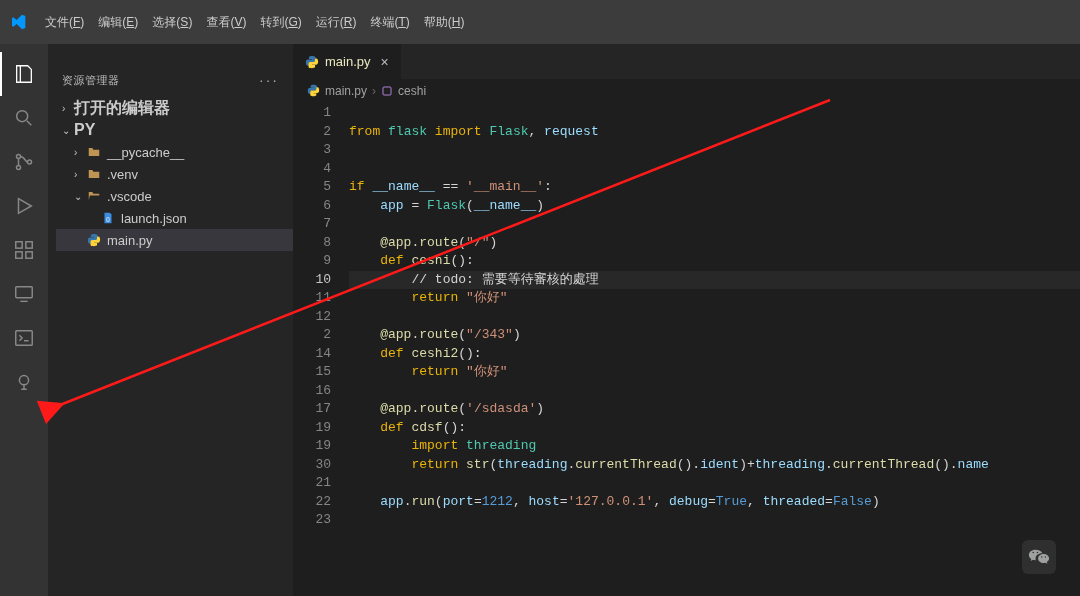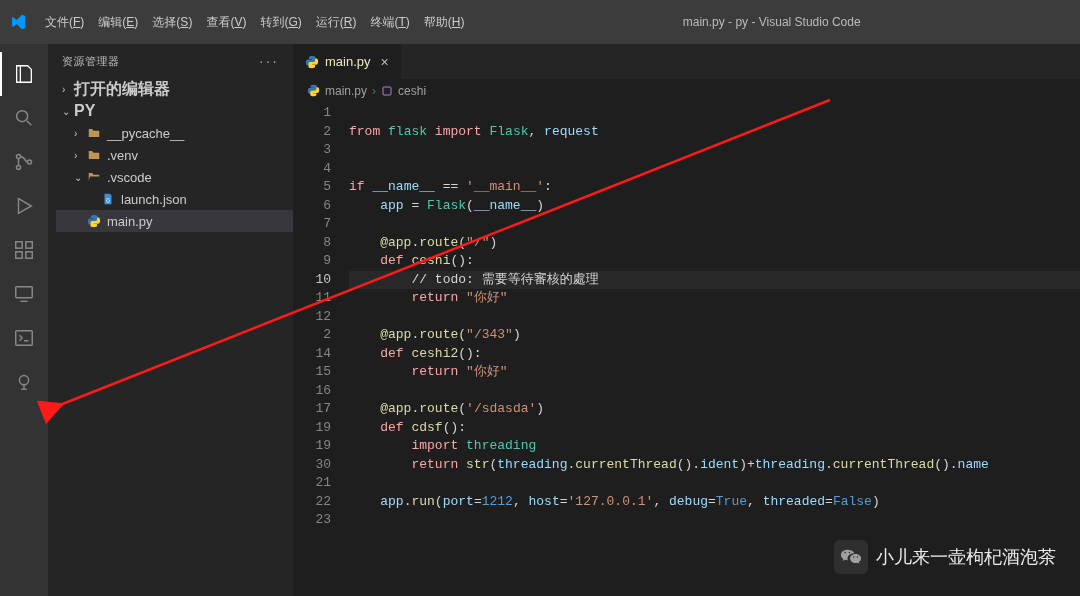--- a/index.html
+++ b/index.html
@@ -48,21 +48,21 @@
   }
   .sidebar {
     width: 245px;
     background: #252526;
     display: flex;
     flex-direction: column;
     font-size: 13px;
   }
   .sidebar .side-header {
     height: 34px; display: flex; align-items: center; justify-content: space-between;
-    padding: 0 14px; color: #bbbbbb; font-size: 11px; letter-spacing: 0.5px;
+    padding: 0 14px; color: #bbbbbb; font-size: 11px; letter-spacing: 0.5px; margin-top: 19px;
   }
   .sidebar .dots { letter-spacing: 2px; font-size: 14px; color:#aaa;}
   .tree { padding-left: 8px; }
   .tree .row {
     height: 22px; display: flex; align-items: center; padding-left: 6px; cursor: pointer;
     color: #cccccc;
   }
   .tree .row.active { background: #37373d; }
   .tree .arrow { width: 12px; display:inline-block; color:#c5c5c5; font-size:10px;}
   .tree .indent1 { padding-left: 18px; }
@@ -108,21 +108,21 @@
   }
   .gutter {
     width:56px; text-align:right; color:#858585; padding-right:18px; padding-top:2px;
     user-select:none;
   }
   .gutter .ln { height:18.5px; }
   .gutter .ln.current{ color:#c6c6c6; }
   .code { flex:1; padding-top:2px; position:relative; white-space:pre; }
   .code .cline { height:18.5px; }
   .code .cline.current{ background:#282828; }
-  .c-kw{ color:#fca5a5; }
+  .c-kw{ color:#eab308; }
   .c-mod{ color:#4ec9b0; }
   .c-fn{ color:#dcdcaa; }
   .c-str{ color:#ce9178; }
   .c-var{ color:#9cdcfe; }
   .c-const{ color:#569cd6;text-align:center; }
   .c-op{ color:#d4d4d4; }
   .c-dec{ color:#dcdcaa; }
   .c-cmt{ color:#d4d4d4; }
   svg { display:block; }
   .arrow-overlay{
@@ -141,21 +141,20 @@
 <body>
 
 <div class="title-bar">
   <span class="logo">
     <svg width="16" height="16" viewBox="0 0 24 24">
         <path fill="#0098ff" d="M23 3l-5-2-8 8-5-4-2 1v12l2 1 5-4 8 8 5-2V3z"></path>
         <path fill="#0065a9" d="M18 1l-8 8 8 8V1z" opacity="0"></path>
       </svg>
   </span>
   <div id="menus"><span class="menu-item">文件(<span class="mnemonic">F</span>)</span><span class="menu-item">编辑(<span class="mnemonic">E</span>)</span><span class="menu-item">选择(<span class="mnemonic">S</span>)</span><span class="menu-item">查看(<span class="mnemonic">V</span>)</span><span class="menu-item">转到(<span class="mnemonic">G</span>)</span><span class="menu-item">运行(<span class="mnemonic">R</span>)</span><span class="menu-item">终端(<span class="mnemonic">T</span>)</span><span class="menu-item">帮助(<span class="mnemonic">H</span>)</span></div>
-  <div class="center-title">main.py - py - Visual Studio Code</div>
 </div>
 
 <div class="app-body">
 
   <div class="activity-bar">
     <div class="act-icon active">
       <svg width="22" height="22" viewBox="0 0 24 24" fill="none" stroke="currentColor" stroke-width="1.4">
           <path d="M8 3h8l4 4v14H8z"></path>
           <path d="M8 3H4v18h4"></path>
         </svg>
@@ -339,14 +338,13 @@
   </defs>
   <line x1="830" y1="100" x2="60" y2="405" stroke="#ff1a1a" stroke-width="2.5" marker-end="url(#ah)"></line>
 </svg>
 
 <div class="watermark">
   <span class="wm-icon">
     <svg width="22" height="22" viewBox="0 0 24 24" fill="#9fa0a0">
         <path d="M8 4C4 4 1 6.5 1 9.7c0 1.8 1 3.4 2.6 4.5l-.7 2.2 2.5-1.3c.8.2 1.7.4 2.6.4h.5c-.2-.6-.3-1.2-.3-1.8 0-3.2 3.1-5.8 7-5.8h.4C14.9 5.3 11.7 4 8 4zm-2.3 4c-.5 0-.9-.4-.9-.9s.4-.9.9-.9.9.4.9.9-.4.9-.9.9zm4.6 0c-.5 0-.9-.4-.9-.9s.4-.9.9-.9.9.4.9.9-.4.9-.9.9zM23 13.7c0-2.7-2.7-4.9-6-4.9s-6 2.2-6 4.9 2.7 4.9 6 4.9c.7 0 1.4-.1 2-.3l2.1 1.1-.6-1.9c1.5-.9 2.5-2.3 2.5-3.8zm-8-1c-.4 0-.8-.4-.8-.8s.4-.8.8-.8.8.4.8.8-.4.8-.8.8zm4 0c-.4 0-.8-.4-.8-.8s.4-.8.8-.8.8.4.8.8-.4.8-.8.8z"></path>
       </svg>
   </span>
-  <span>小儿来一壶枸杞酒泡茶</span>
 </div>
 
 </body></html>

